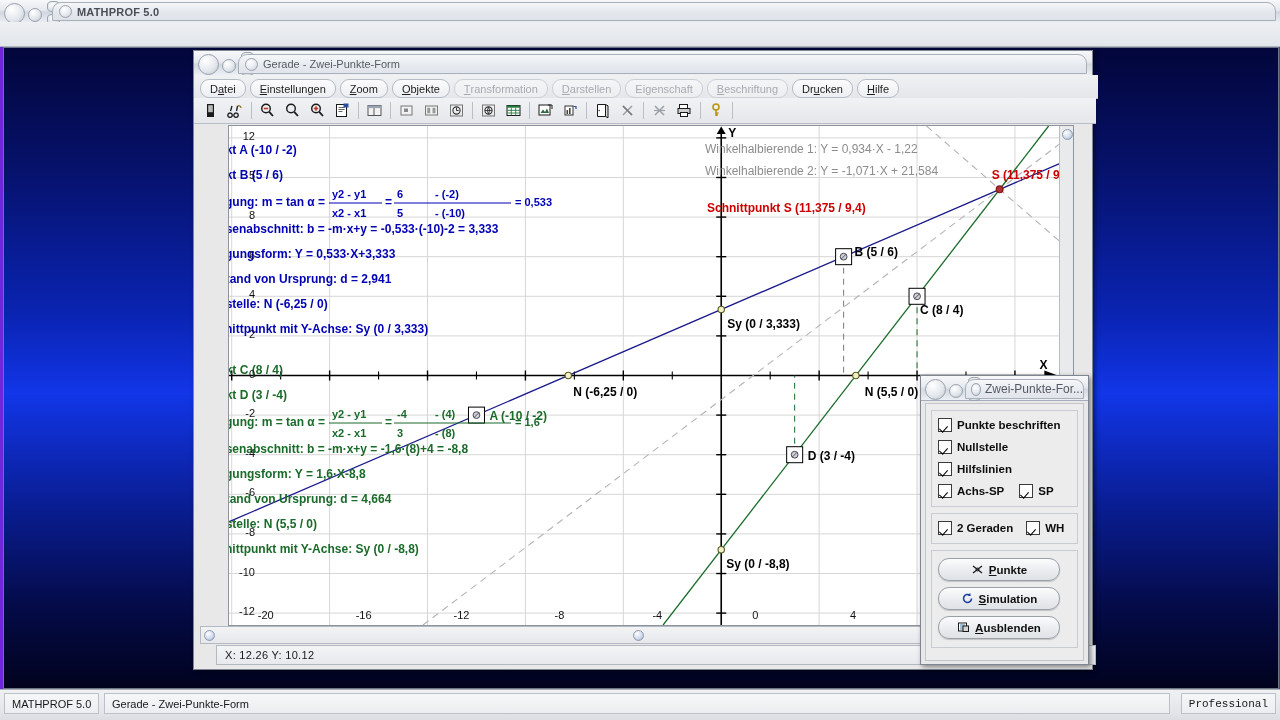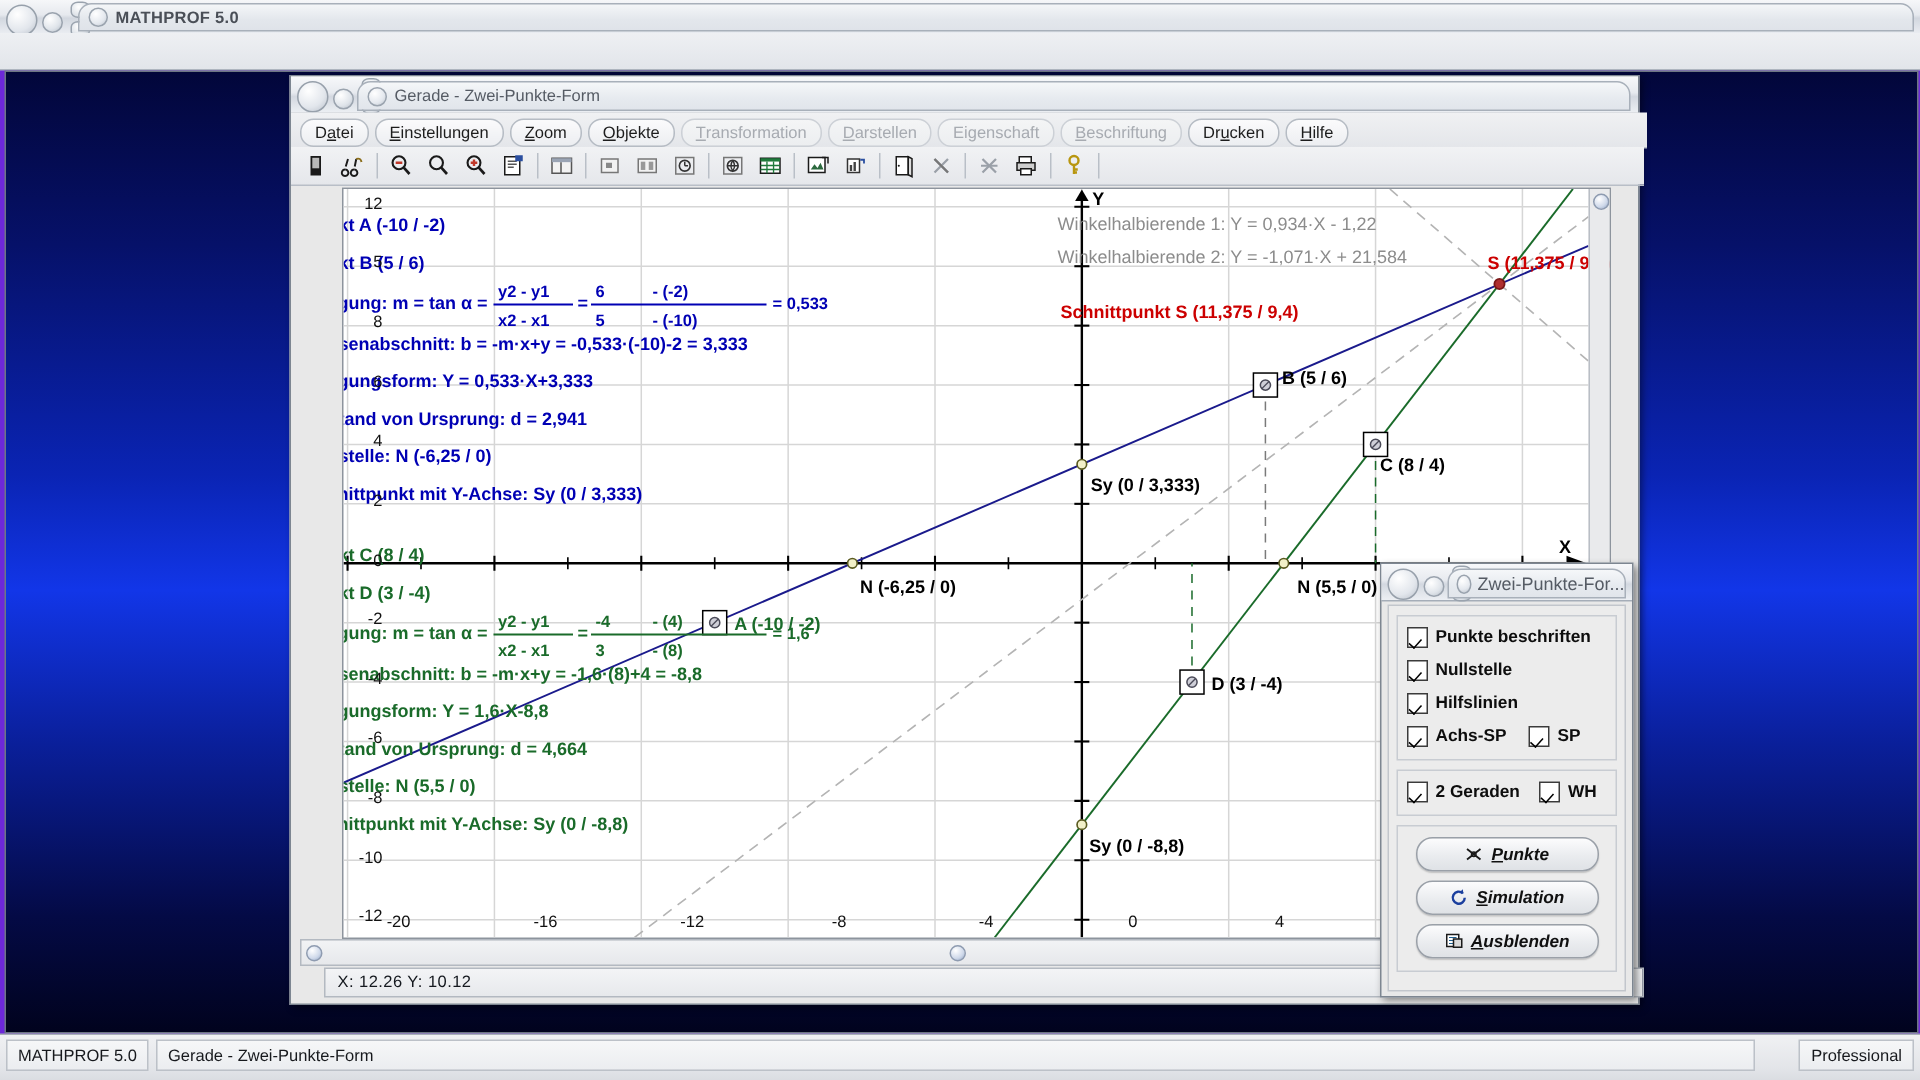--- a/index.html
+++ b/index.html
@@ -111,39 +111,39 @@
   .panel-body{position:absolute;left:4px;top:27px;width:157px;height:256px;
     background:#ececec;border:1px solid #c2c6cc;}
   .grp{margin:6px 5px;border:1px solid #c8ccd2;background:#ececec;padding:7px 6px 8px 6px;}
   .cbrow{display:flex;align-items:center;gap:5px;margin-bottom:8px;}
   .cbrow:last-child{margin-bottom:0;}
   .cb{width:12px;height:12px;background:#ffffff;border:1px solid #3b3b3b;
       position:relative;flex:0 0 auto;}
   .cb.checked::after{content:"";position:absolute;left:2px;top:5px;width:4px;height:7px;
       border:solid #000;border-width:0 1.7px 1.7px 0;transform:rotate(42deg);}
   .cblabel{font-size:11.5px;font-weight:bold;color:#0d0d0d;white-space:nowrap;}
-  .btnrow{display:flex;justify-content:center;margin-bottom:6px;font-style:italic;}
+  .btnrow{display:flex;margin-bottom:6px;}
   .btnrow:last-child{margin-bottom:0;}
   .pbtn{width:120px;height:21px;border:1px solid #9aa0a8;border-radius:11px;
       background:linear-gradient(to bottom,#fcfcfd,#eaecef 55%,#dfe2e6);
       display:flex;align-items:center;justify-content:center;gap:5px;
       font-size:11.5px;font-weight:bold;color:#101010;cursor:default;
       box-shadow:0 1px 1px rgba(0,0,0,.18);}
   .pbtn u{text-decoration:underline;}
 
   
   .taskbar{position:absolute;left:0;top:689px;width:1280px;height:31px;
     background:linear-gradient(to bottom,#f0f1f3,#e3e5e9 70%,#d9dce1);
     border-top:1px solid #a9b0b9;}
   .tb-cell{position:absolute;top:3px;height:19px;display:flex;align-items:center;
     padding:0 7px;font-size:11px;color:#17191d;
     background:linear-gradient(to bottom,#f6f7f8,#ebedf0);border:1px solid #bcc1c8;}
   .tb-c1{left:4px;}
   .tb-c2{left:104px;}
-  .tb-c3{right:4px;}
+  .tb-c3{right:4px;font-family:Liberation Mono, monospace;}
 </style>
 </head>
 <body>
 
 <div class="app">
 
   <div class="outer-titlebar">
     <div class="ob-group">
       <div class="ob-big"></div>
       <div class="ob-mid"></div>

